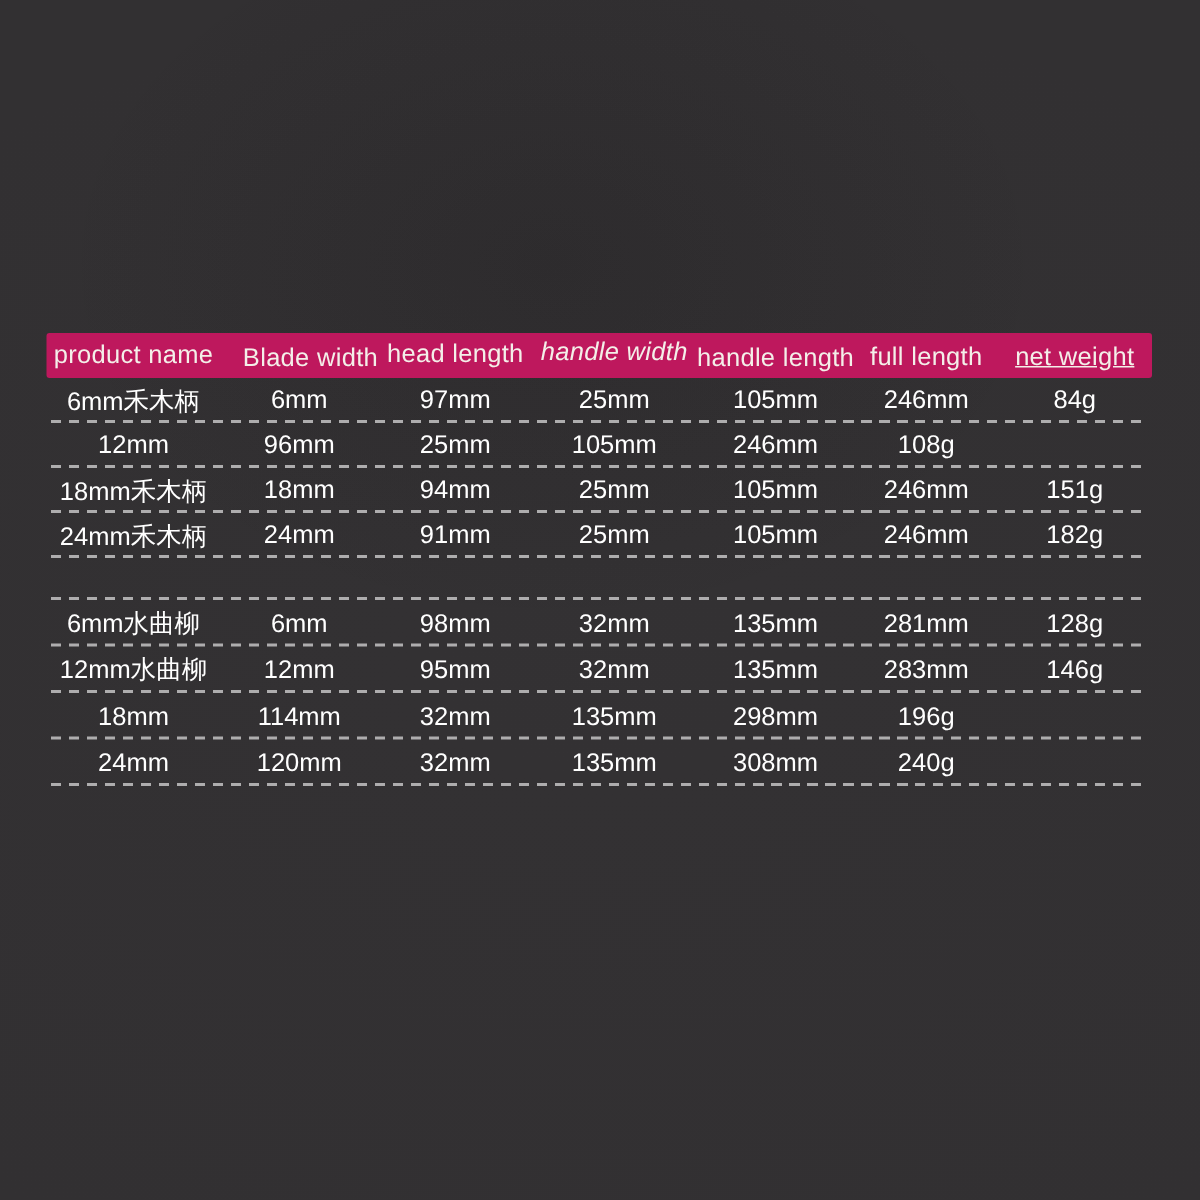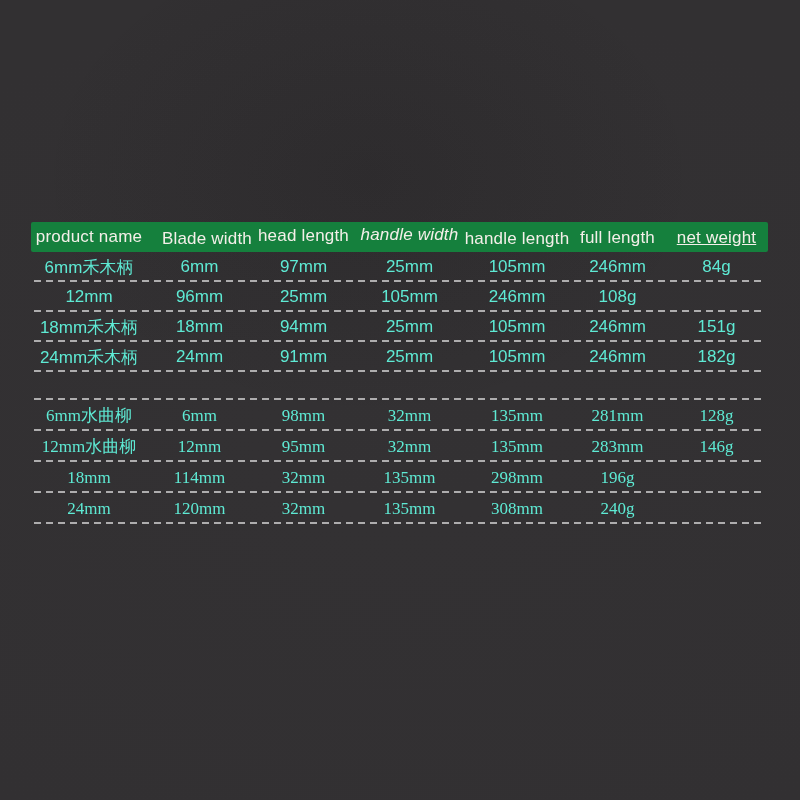--- a/index.html
+++ b/index.html
@@ -21,21 +21,21 @@
     position: absolute;
     left: 31px;
     top: 222px;
     width: 737px;
   }
   .header-row {
     display: grid;
     grid-template-columns: 116px 105px 103px 109px 106px 95px 103px;
     height: 30px;
     align-items: center;
-    background: #15803d;
+    background: #be185d;
     border-radius: 2px;
     color: #f4efe9;
     font-size: 17px;
   }
   .hcell {
     text-align: center;
     white-space: nowrap;
     letter-spacing: 0.2px;
   }
   .h0 { transform: translateY(0); }
@@ -44,24 +44,24 @@
   .h3 { transform: translateY(-2px); font-style: italic; }
   .h4 { transform: translateY(2px); }
   .h5 { transform: translateY(1px); }
   .h6 { transform: translateY(1px); text-decoration: underline; }
   .row {
     display: grid;
     grid-template-columns: 116px 105px 103px 109px 106px 95px 103px;
     height: 30px;
     align-items: center;
     position: relative;
-    color: #5eead4;
+    color: #ffffff;
     font-size: 17px;
   }
-  .group[data-group="1"] .row { height: 31px; font-family: Liberation Serif, serif; }
+  .group[data-group="1"] .row { height: 31px; }
   .cell {
     text-align: center;
     white-space: nowrap;
   }
   .row::after {
     content: "";
     position: absolute;
     bottom: 0;
     left: 3px;
     right: 5px;

